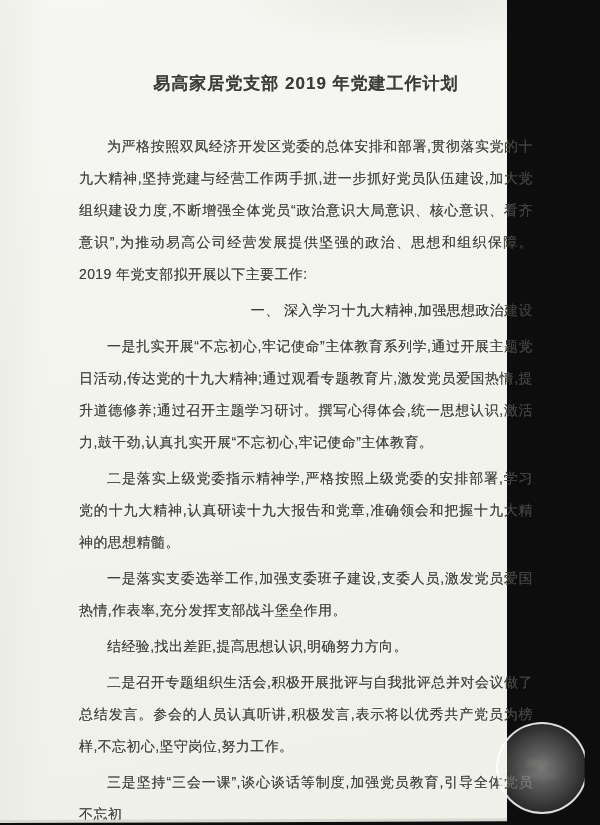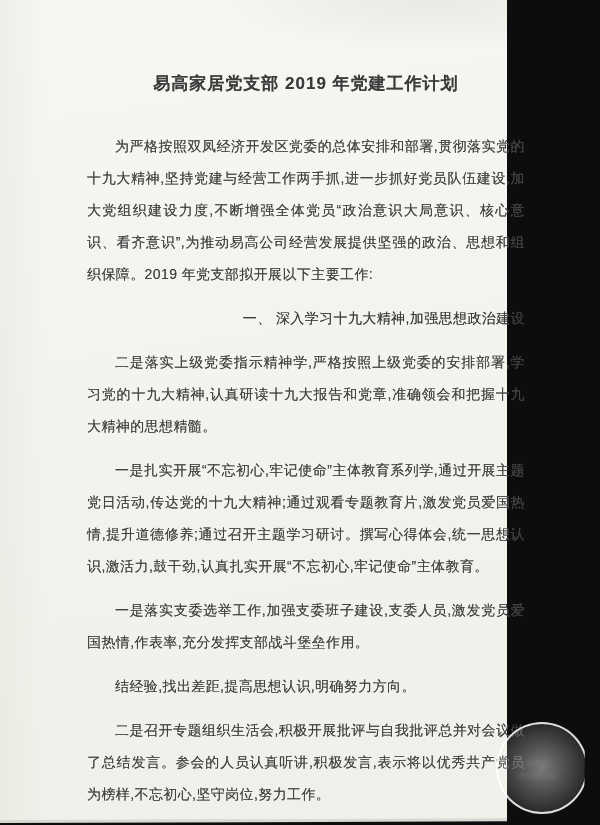--- a/index.html
+++ b/index.html
@@ -46,21 +46,21 @@
   .doc-title {
     margin: 0 0 30px 0;
     font-size: 17px;
     line-height: 32px;
     font-weight: bold;
     text-align: center;
     letter-spacing: 1px;
     color: #3c3c3c;
   }
   .content p {
-    margin: 12px;
+    margin: 4px;
     text-indent: 2em;
     text-align: justify;
   }
   .content p.heading {
     font-weight: normal;
     color: #3a3a3a;
     text-align: right;
   }
   
   .watermark {
@@ -85,22 +85,22 @@
 </head>
 <body>
 
 <div class="scene">
   <div class="edge-highlight"></div>
   <div class="paper">
     <div class="content">
       <h1 class="doc-title">易高家居党支部 2019 年党建工作计划</h1>
       <p class="body">为严格按照双凤经济开发区党委的总体安排和部署,贯彻落实党的十九大精神,坚持党建与经营工作两手抓,进一步抓好党员队伍建设,加大党组织建设力度,不断增强全体党员“政治意识大局意识、核心意识、看齐意识”,为推动易高公司经营发展提供坚强的政治、思想和组织保障。2019 年党支部拟开展以下主要工作:</p>
       <p class="heading">一、 深入学习十九大精神,加强思想政治建设</p>
+      <p class="body">一是扎实开展“不忘初心,牢记使命”主体教育系列学,通过开展主题党日活动,传达党的十九大精神;通过观看专题教育片,激发党员爱国热情,提升道德修养;通过召开主题学习研讨。撰写心得体会,统一思想认识,激活力,鼓干劲,认真扎实开展“不忘初心,牢记使命”主体教育。</p>
       <p class="body">二是落实上级党委指示精神学,严格按照上级党委的安排部署,学习党的十九大精神,认真研读十九大报告和党章,准确领会和把握十九大精神的思想精髓。</p>
-      <p class="body">一是扎实开展“不忘初心,牢记使命”主体教育系列学,通过开展主题党日活动,传达党的十九大精神;通过观看专题教育片,激发党员爱国热情,提升道德修养;通过召开主题学习研讨。撰写心得体会,统一思想认识,激活力,鼓干劲,认真扎实开展“不忘初心,牢记使命”主体教育。</p>
       <p class="body">一是落实支委选举工作,加强支委班子建设,支委人员,激发党员爱国热情,作表率,充分发挥支部战斗堡垒作用。</p>
       <p class="body">结经验,找出差距,提高思想认识,明确努力方向。</p>
       <p class="body">二是召开专题组织生活会,积极开展批评与自我批评总并对会议做了总结发言。参会的人员认真听讲,积极发言,表示将以优秀共产党员为榜样,不忘初心,坚守岗位,努力工作。</p>
       <p class="body">三是坚持“三会一课”,谈心谈话等制度,加强党员教育,引导全体党员不忘初</p>
     </div>
     <div class="watermark">
       <span class="wm-smudge wm-a"></span>
       <span class="wm-smudge wm-b"></span>
     </div>
   </div>

